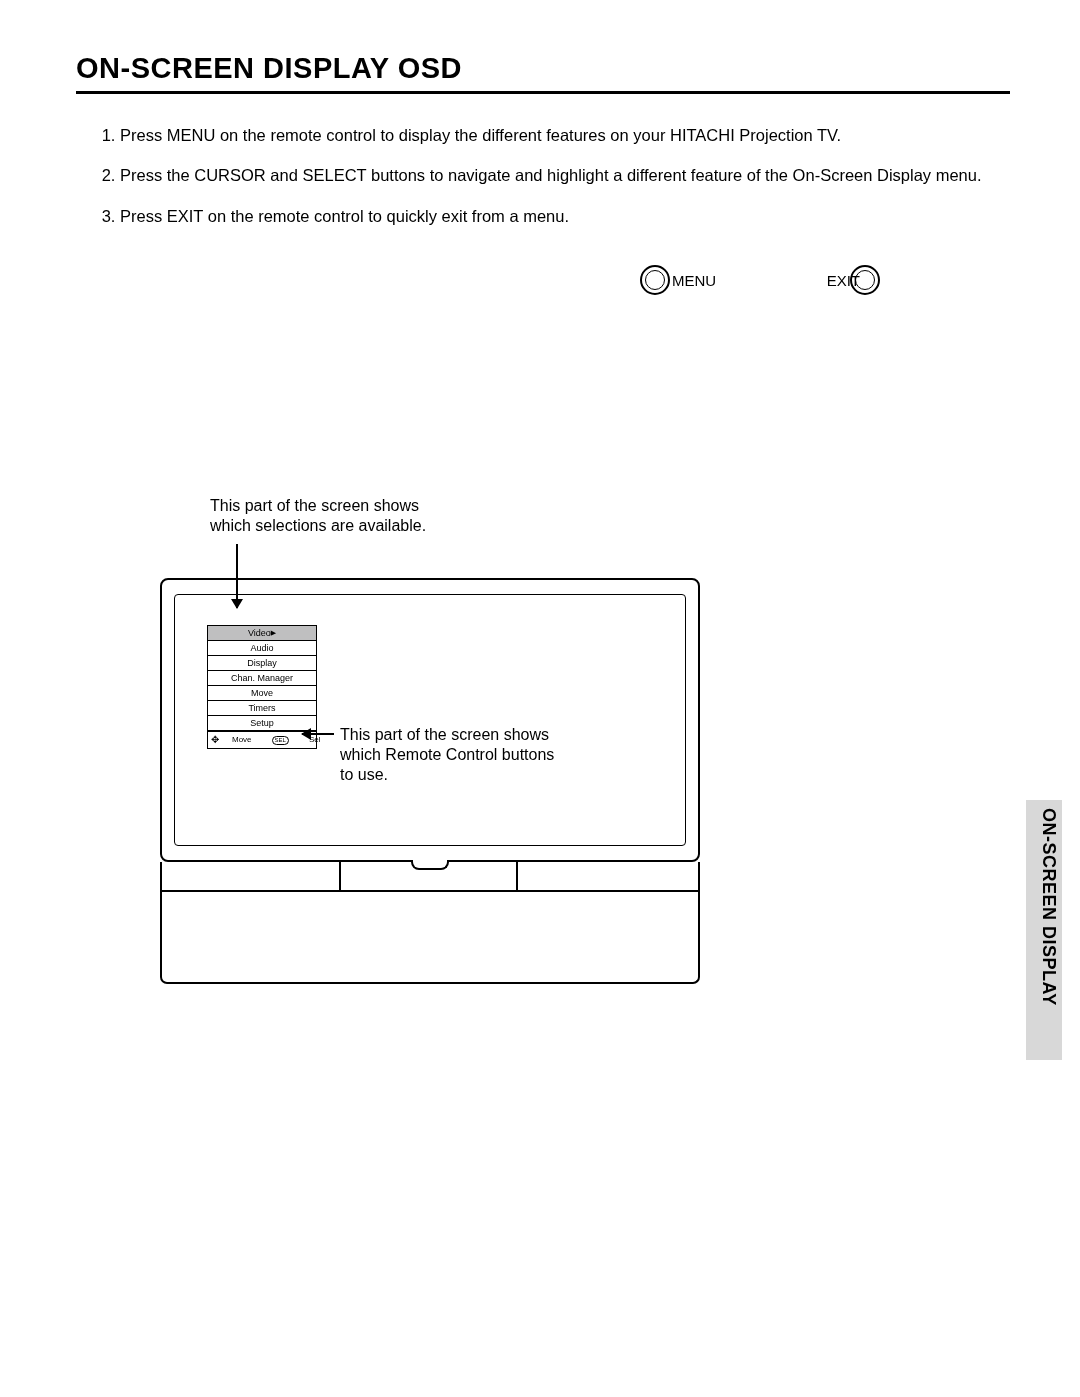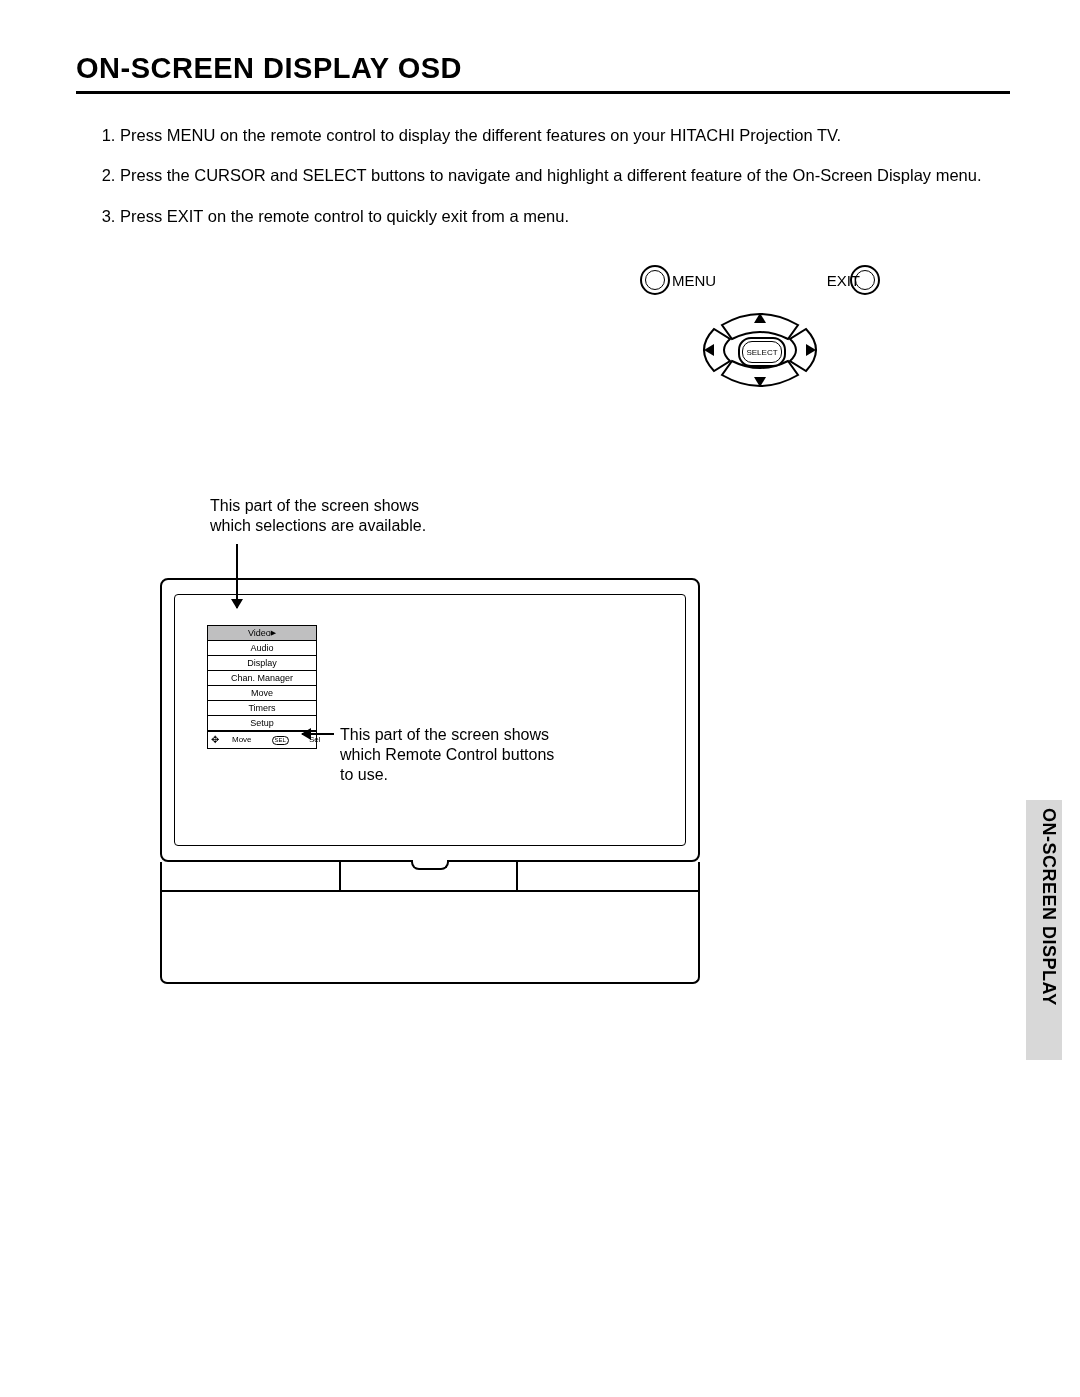--- a/index.html
+++ b/index.html
@@ -78,40 +78,20 @@
   <div class="remote">
     <div class="menu-btn">
         <div class="inner"></div>
       </div>
     <span class="menu-lbl">MENU</span>
     <div class="exit-btn">
         <div class="inner"></div>
       </div>
     <span class="exit-lbl">EXIT</span>
 
-    <div class="dpad">
-      <svg viewBox="0 0 144 110">
-
-        <path d="M34 30 Q72 8 110 30 L100 44 Q72 30 44 44 Z" fill="#fff" stroke="#000" stroke-width="2"></path>
-        <polygon points="72,18 66,28 78,28" fill="#000"></polygon>
-
-        <path d="M34 80 Q72 102 110 80 L100 66 Q72 80 44 66 Z" fill="#fff" stroke="#000" stroke-width="2"></path>
-        <polygon points="72,92 66,82 78,82" fill="#000"></polygon>
-
-        <path d="M26 34 Q6 55 26 76 L42 66 Q30 55 42 44 Z" fill="#fff" stroke="#000" stroke-width="2"></path>
-        <polygon points="16,55 26,49 26,61" fill="#000"></polygon>
-
-        <path d="M118 34 Q138 55 118 76 L102 66 Q114 55 102 44 Z" fill="#fff" stroke="#000" stroke-width="2"></path>
-        <polygon points="128,55 118,49 118,61" fill="#000"></polygon>
-      </svg>
-      <div class="select-btn">
-        <div class="inner"></div>
-        <span>SELECT</span>
-      </div>
-    </div>
   </div>
 
   <div class="annot1">
     <span>This part of the screen shows</span><br>
     <span>which selections are available.</span>
   </div>
   <div class="arrow1"></div>
 
   <div class="tv-wrap">
     <div class="tv-outer">

